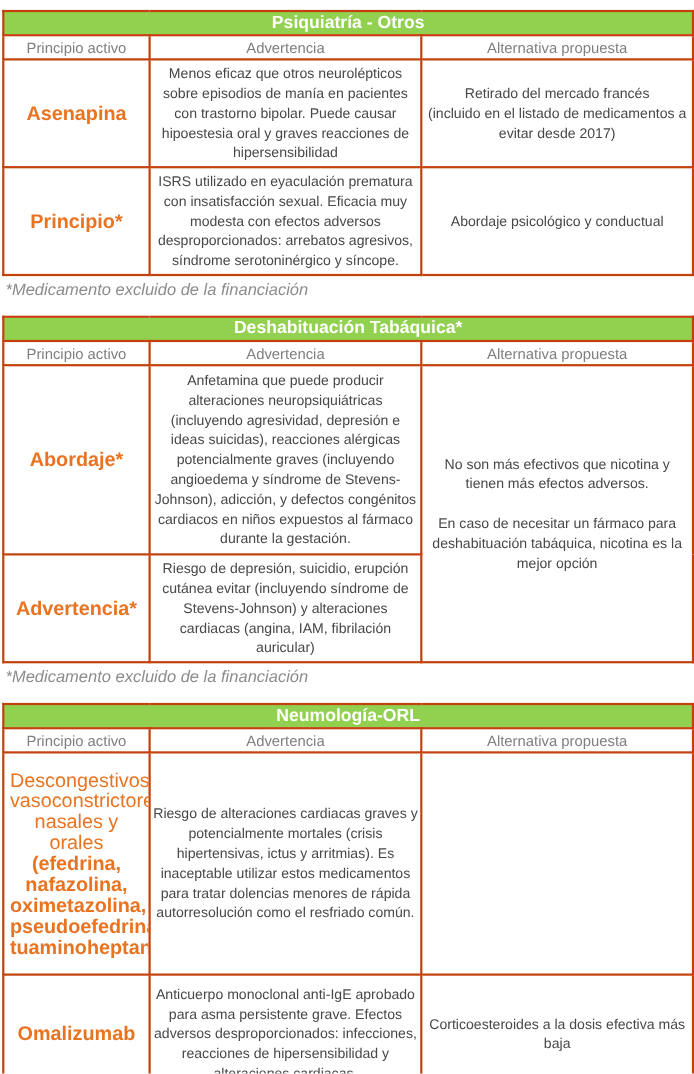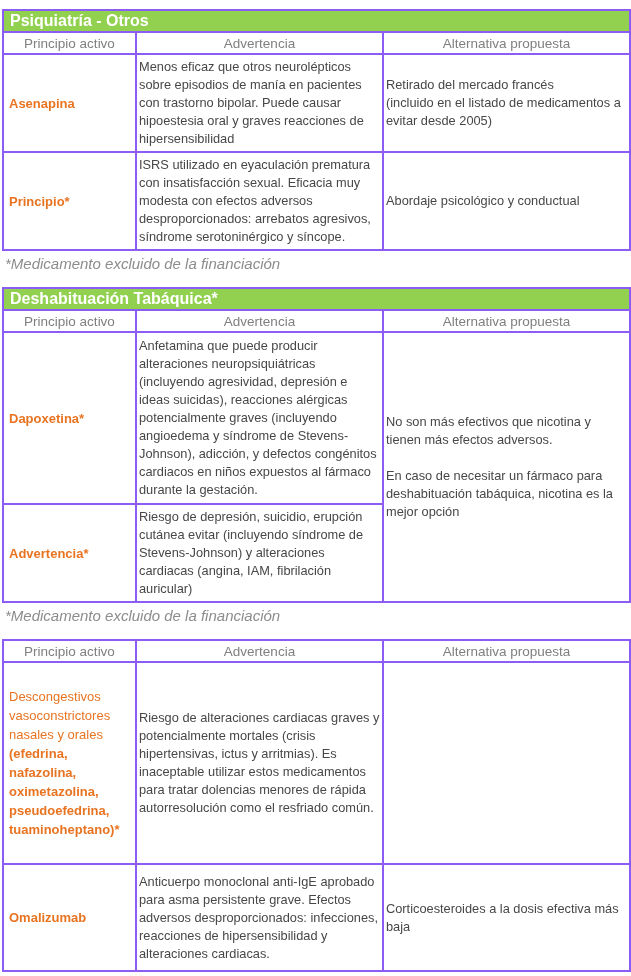--- a/index.html
+++ b/index.html
@@ -12,22 +12,23 @@
     overflow: hidden;
   }
   .page { padding: 9px 2px 0 2px; }
 
   table.med-table {
     border-collapse: collapse;
     table-layout: fixed;
     width: 627px;
   }
   table.med-table td {
-    border: 2px solid #8b5cf6;
+    border: 2px solid #c2410c;
     overflow: hidden;
+    text-align: center;
   }
   col.c1 { width: 133px; }
   col.c2 { width: 247px; }
   col.c3 { width: 247px; }
 
   .title-cell {
     background: #92D050;
     color: #FFFFFF;
     font-weight: bold;
     font-size: 16px;
@@ -40,26 +41,25 @@
     font-size: 13.5px;
     text-align: center;
     vertical-align: middle;
     height: 22px;
     padding: 1px 12px;
     background: #FFFFFF;
   }
   .name-cell {
     color: #E87422;
     font-weight: bold;
-    font-size: 13px;
+    font-size: 18px;
     line-height: 19px;
     vertical-align: middle;
     padding: 3px 5px;
     background: #FFFFFF;
-    border-radius: 16px;
   }
   .name-cell .name-regular { font-weight: normal; display: block; }
   .name-cell .name-bold { font-weight: bold; display: block; }
   .text-cell {
     color: #474747;
     font-size: 12.8px;
     line-height: 18px;
     vertical-align: middle;
     padding: 3px 2px;
     background: #FFFFFF;
@@ -96,21 +96,21 @@
       <tr>
         <td class="col-header">Principio activo</td>
         <td class="col-header">Advertencia</td>
         <td class="col-header">Alternativa propuesta</td>
       </tr>
       <tr class="h90">
         <td class="name-cell">Asenapina</td>
         <td class="text-cell">Menos eficaz que otros neurolépticos sobre episodios de manía en pacientes con trastorno bipolar. Puede causar hipoestesia oral y graves reacciones de hipersensibilidad</td>
         <td class="text-cell">
           <div class="line">Retirado del mercado francés</div>
-          <div class="line">(incluido en el listado de medicamentos a evitar desde 2005)</div>
+          <div class="line">(incluido en el listado de medicamentos a evitar desde 2017)</div>
         </td>
       </tr>
       <tr class="h97">
         <td class="name-cell">Principio*</td>
         <td class="text-cell">ISRS utilizado en eyaculación prematura con insatisfacción sexual. Eficacia muy modesta con efectos adversos desproporcionados: arrebatos agresivos, síndrome serotoninérgico y síncope.</td>
         <td class="text-cell">Abordaje psicológico y conductual</td>
       </tr>
     </tbody>
   </table>
   <div class="footnote">*Medicamento excluido de la financiación</div>
@@ -124,21 +124,21 @@
     <tbody>
       <tr>
         <td colspan="3" class="title-cell">Deshabituación Tabáquica*</td>
       </tr>
       <tr>
         <td class="col-header">Principio activo</td>
         <td class="col-header">Advertencia</td>
         <td class="col-header">Alternativa propuesta</td>
       </tr>
       <tr class="h172">
-        <td class="name-cell">Dapoxetina*</td>
+        <td class="name-cell">Abordaje*</td>
         <td class="text-cell">Anfetamina que puede producir alteraciones neuropsiquiátricas (incluyendo agresividad, depresión e ideas suicidas), reacciones alérgicas potencialmente graves (incluyendo angioedema y síndrome de Stevens-Johnson), adicción, y defectos congénitos cardiacos en niños expuestos al fármaco durante la gestación.</td>
         <td class="text-cell" rowspan="2">
           <div class="para">No son más efectivos que nicotina y tienen más efectos adversos.</div>
           <div class="para">En caso de necesitar un fármaco para deshabituación tabáquica, nicotina es la mejor opción</div>
         </td>
       </tr>
       <tr class="h91">
         <td class="name-cell">Advertencia*</td>
         <td class="text-cell">Riesgo de depresión, suicidio, erupción cutánea evitar (incluyendo síndrome de Stevens-Johnson) y alteraciones cardiacas (angina, IAM, fibrilación auricular)</td>
       </tr>
@@ -146,20 +146,23 @@
   </table>
   <div class="footnote">*Medicamento excluido de la financiación</div>
 
   <table class="med-table">
     <colgroup>
         <col class="c1">
         <col class="c2">
         <col class="c3">
       </colgroup>
     <tbody>
+      <tr>
+        <td colspan="3" class="title-cell">Neumología-ORL</td>
+      </tr>
       <tr>
         <td class="col-header">Principio activo</td>
         <td class="col-header">Advertencia</td>
         <td class="col-header">Alternativa propuesta</td>
       </tr>
       <tr class="h178">
         <td class="name-cell">
           <span class="name-regular">Descongestivos vasoconstrictores nasales y orales</span>
           <span class="name-bold">(efedrina, nafazolina, oximetazolina, pseudoefedrina, tuaminoheptano)*</span>
         </td>

